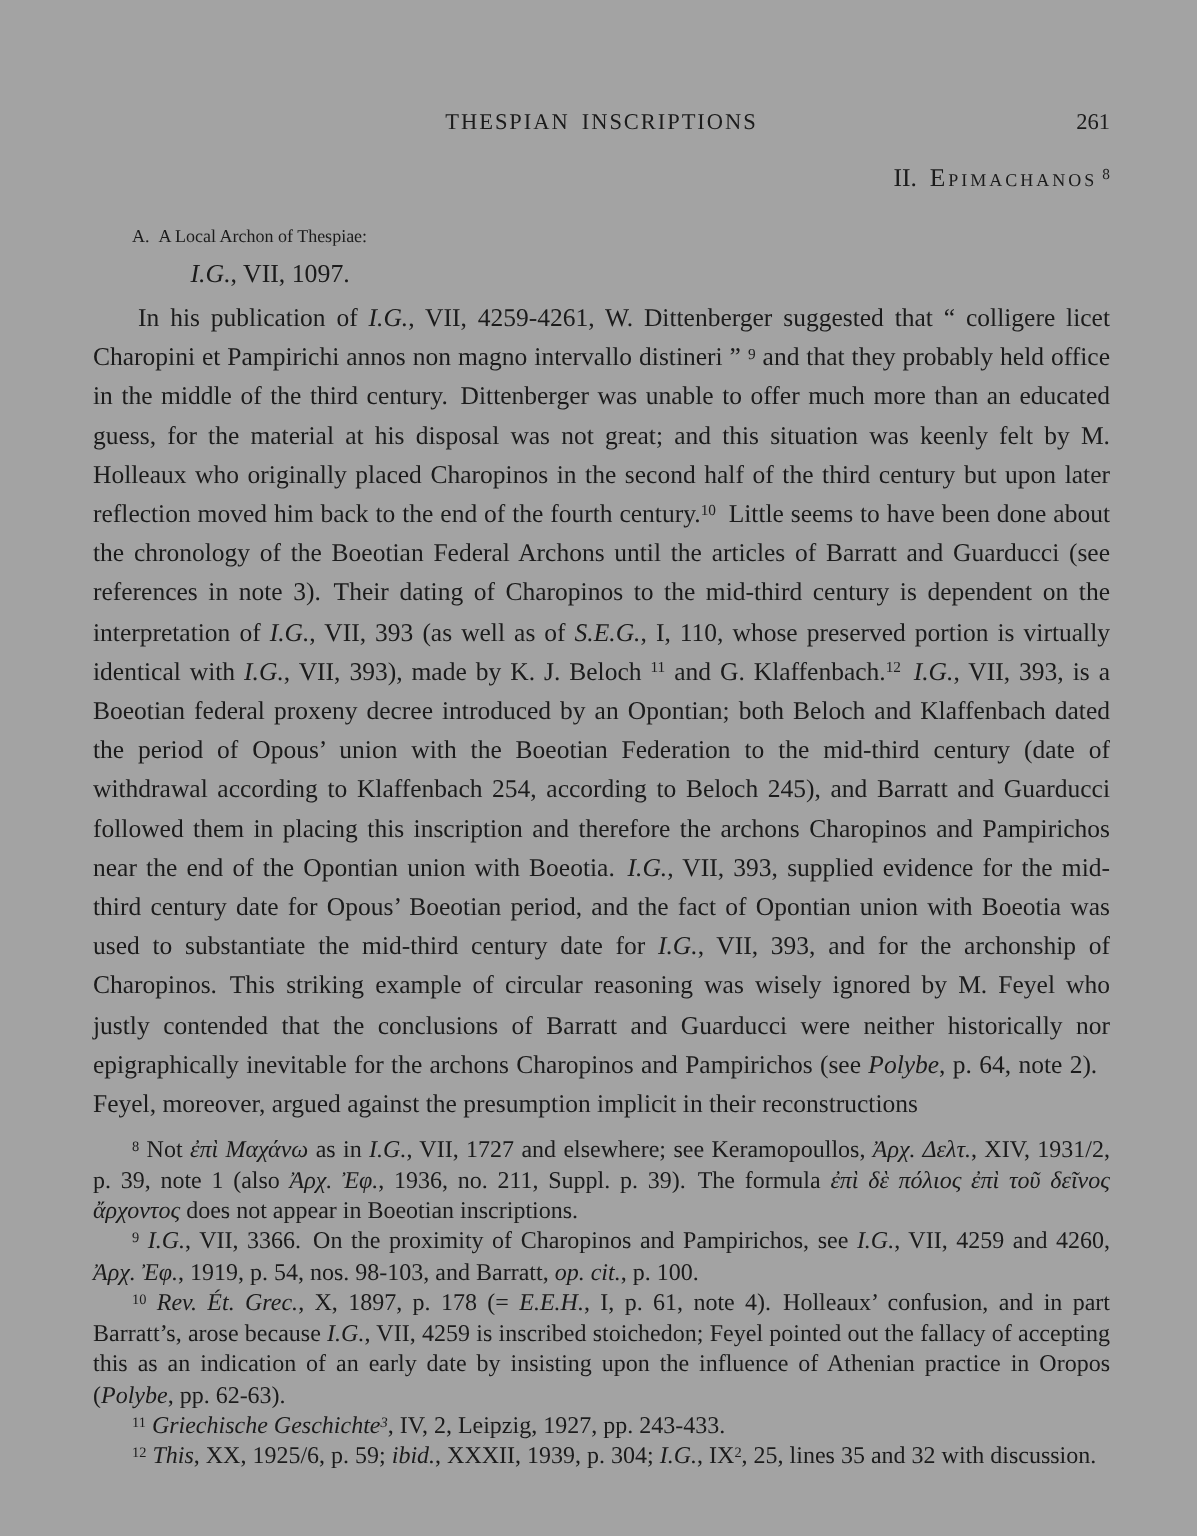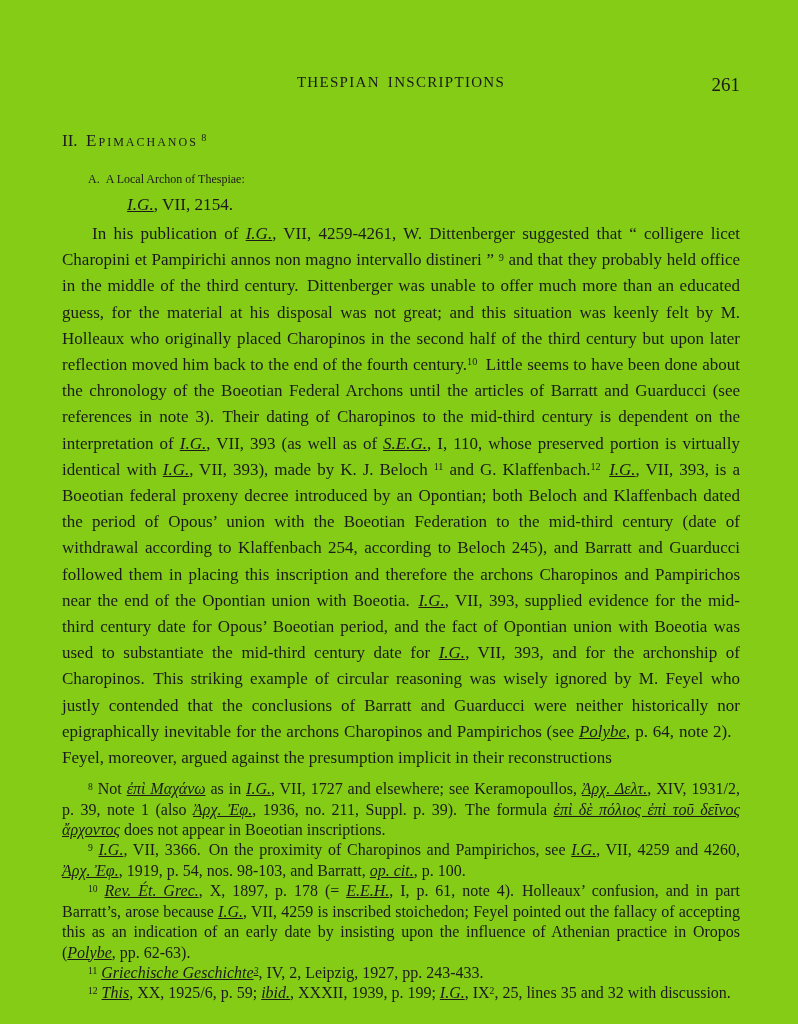--- a/index.html
+++ b/index.html
@@ -4,42 +4,42 @@
 <style>
   * { margin: 0; padding: 0; box-sizing: border-box; }
   html, body { background: #ffffff; }
   body {
     width: 798px; height: 1024px;
     font-family: "Liberation Serif", "DejaVu Serif", serif;
   }
   .page {
     position: relative;
     width: 798px; height: 1024px;
-    background: #84cc16;
+    background: #a3a3a3;
     color: #1b1b1b;
     padding: 74px 58px 20px 62px;
     overflow: hidden;
   }
   .running-header { position: relative; height: 19px; }
   .running-head {
     position: absolute; left: 50%; transform: translateX(-50%);
     font-size: 15px; letter-spacing: 1.3px; white-space: nowrap;
     word-spacing: 3px;
   }
-  .page-number { position: absolute; right: 0; top: 0; font-size: 19px; font-family: Liberation Serif, serif; }
+  .page-number { position: absolute; right: 0; top: 0; font-size: 15px; font-family: Liberation Serif, serif; }
 
   .section-heading {
-    text-align: left;
-    margin-top: 38px;
+    text-align: right;
+    margin-top: 16px;
     font-size: 17px;
     font-weight: normal;
     word-spacing: 2px;
   }
   .sc { font-variant: small-caps; letter-spacing: 2px; }
-  .it { font-style: italic; text-decoration: underline; }
+  .it { font-style: italic; }
 
   sup {
     font-size: 60%;
     line-height: 0;
     vertical-align: baseline;
     position: relative;
     top: -0.45em;
   }
 
   .subsection-title {
@@ -76,25 +76,25 @@
 
   <header class="running-header">
     <span class="running-head">THESPIAN INSCRIPTIONS</span>
     <span class="page-number">261</span>
   </header>
 
   <h2 class="section-heading"><span>II. </span><span class="sc">Epimachanos</span><span> </span><sup>8</sup></h2>
 
   <div class="subsection-title"><span>A. A Local Archon of Thespiae:</span></div>
 
-  <div class="subsection-ref"><span class="it">I.G.</span><span>, VII, 2154.</span></div>
+  <div class="subsection-ref"><span class="it">I.G.</span><span>, VII, 1097.</span></div>
 
   <p class="body-paragraph"><span>In his publication of </span><span class="it">I.G.</span><span>, VII, 4259-4261, W. Dittenberger suggested that “ colligere licet Charopini et Pampirichi annos non magno intervallo distineri ” </span><sup>9</sup><span> and that they probably held office in the middle of the third century. Dittenberger was unable to offer much more than an educated guess, for the material at his disposal was not great; and this situation was keenly felt by M. Holleaux who originally placed Charopinos in the second half of the third century but upon later reflection moved him back to the end of the fourth century.</span><sup>10</sup><span> Little seems to have been done about the chronology of the Boeotian Federal Archons until the articles of Barratt and Guarducci (see references in note 3). Their dating of Charopinos to the mid-third century is dependent on the interpretation of </span><span class="it">I.G.</span><span>, VII, 393 (as well as of </span><span class="it">S.E.G.</span><span>, I, 110, whose preserved portion is virtually identical with </span><span class="it">I.G.</span><span>, VII, 393), made by K. J. Beloch </span><sup>11</sup><span> and G. Klaffenbach.</span><sup>12</sup><span> </span><span class="it">I.G.</span><span>, VII, 393, is a Boeotian federal proxeny decree introduced by an Opontian; both Beloch and Klaffenbach dated the period of Opous’ union with the Boeotian Federation to the mid-third century (date of withdrawal according to Klaffenbach 254, according to Beloch 245), and Barratt and Guarducci followed them in placing this inscription and therefore the archons Charopinos and Pampirichos near the end of the Opontian union with Boeotia. </span><span class="it">I.G.</span><span>, VII, 393, supplied evidence for the mid-third century date for Opous’ Boeotian period, and the fact of Opontian union with Boeotia was used to substantiate the mid-third century date for </span><span class="it">I.G.</span><span>, VII, 393, and for the archonship of Charopinos. This striking example of circular reasoning was wisely ignored by M. Feyel who justly contended that the conclusions of Barratt and Guarducci were neither historically nor epigraphically inevitable for the archons Charopinos and Pampirichos (see </span><span class="it">Polybe</span><span>, p. 64, note 2). Feyel, moreover, argued against the presumption implicit in their reconstructions</span></p>
 
   <div class="footnotes">
     <p><sup>8</sup><span> Not </span><span class="it">ἐπὶ Μαχάνω</span><span> as in </span><span class="it">I.G.</span><span>, VII, 1727 and elsewhere; see Keramopoullos, </span><span class="it">Ἀρχ. Δελτ.</span><span>, XIV, 1931/2, p. 39, note 1 (also </span><span class="it">Ἀρχ. Ἐφ.</span><span>, 1936, no. 211, Suppl. p. 39). The formula </span><span class="it">ἐπὶ δὲ πόλιος ἐπὶ τοῦ δεῖνος ἄρχοντος</span><span> does not appear in Boeotian inscriptions.</span></p>
     <p><sup>9</sup><span> </span><span class="it">I.G.</span><span>, VII, 3366. On the proximity of Charopinos and Pampirichos, see </span><span class="it">I.G.</span><span>, VII, 4259 and 4260, </span><span class="it">Ἀρχ. Ἐφ.</span><span>, 1919, p. 54, nos. 98-103, and Barratt, </span><span class="it">op. cit.</span><span>, p. 100.</span></p>
     <p><sup>10</sup><span> </span><span class="it">Rev. Ét. Grec.</span><span>, X, 1897, p. 178 (= </span><span class="it">E.E.H.</span><span>, I, p. 61, note 4). Holleaux’ confusion, and in part Barratt’s, arose because </span><span class="it">I.G.</span><span>, VII, 4259 is inscribed stoichedon; Feyel pointed out the fallacy of accepting this as an indication of an early date by insisting upon the influence of Athenian practice in Oropos (</span><span class="it">Polybe</span><span>, pp. 62-63).</span></p>
     <p><sup>11</sup><span> </span><span class="it">Griechische Geschichte</span><sup class="it">3</sup><span>, IV, 2, Leipzig, 1927, pp. 243-433.</span></p>
-    <p><sup>12</sup><span> </span><span class="it">This</span><span>, XX, 1925/6, p. 59; </span><span class="it">ibid.</span><span>, XXXII, 1939, p. 199; </span><span class="it">I.G.</span><span>, IX</span><sup>2</sup><span>, 25, lines 35 and 32 with discussion.</span></p>
+    <p><sup>12</sup><span> </span><span class="it">This</span><span>, XX, 1925/6, p. 59; </span><span class="it">ibid.</span><span>, XXXII, 1939, p. 304; </span><span class="it">I.G.</span><span>, IX</span><sup>2</sup><span>, 25, lines 35 and 32 with discussion.</span></p>
   </div>
 
 </div>
 
 </body></html>

